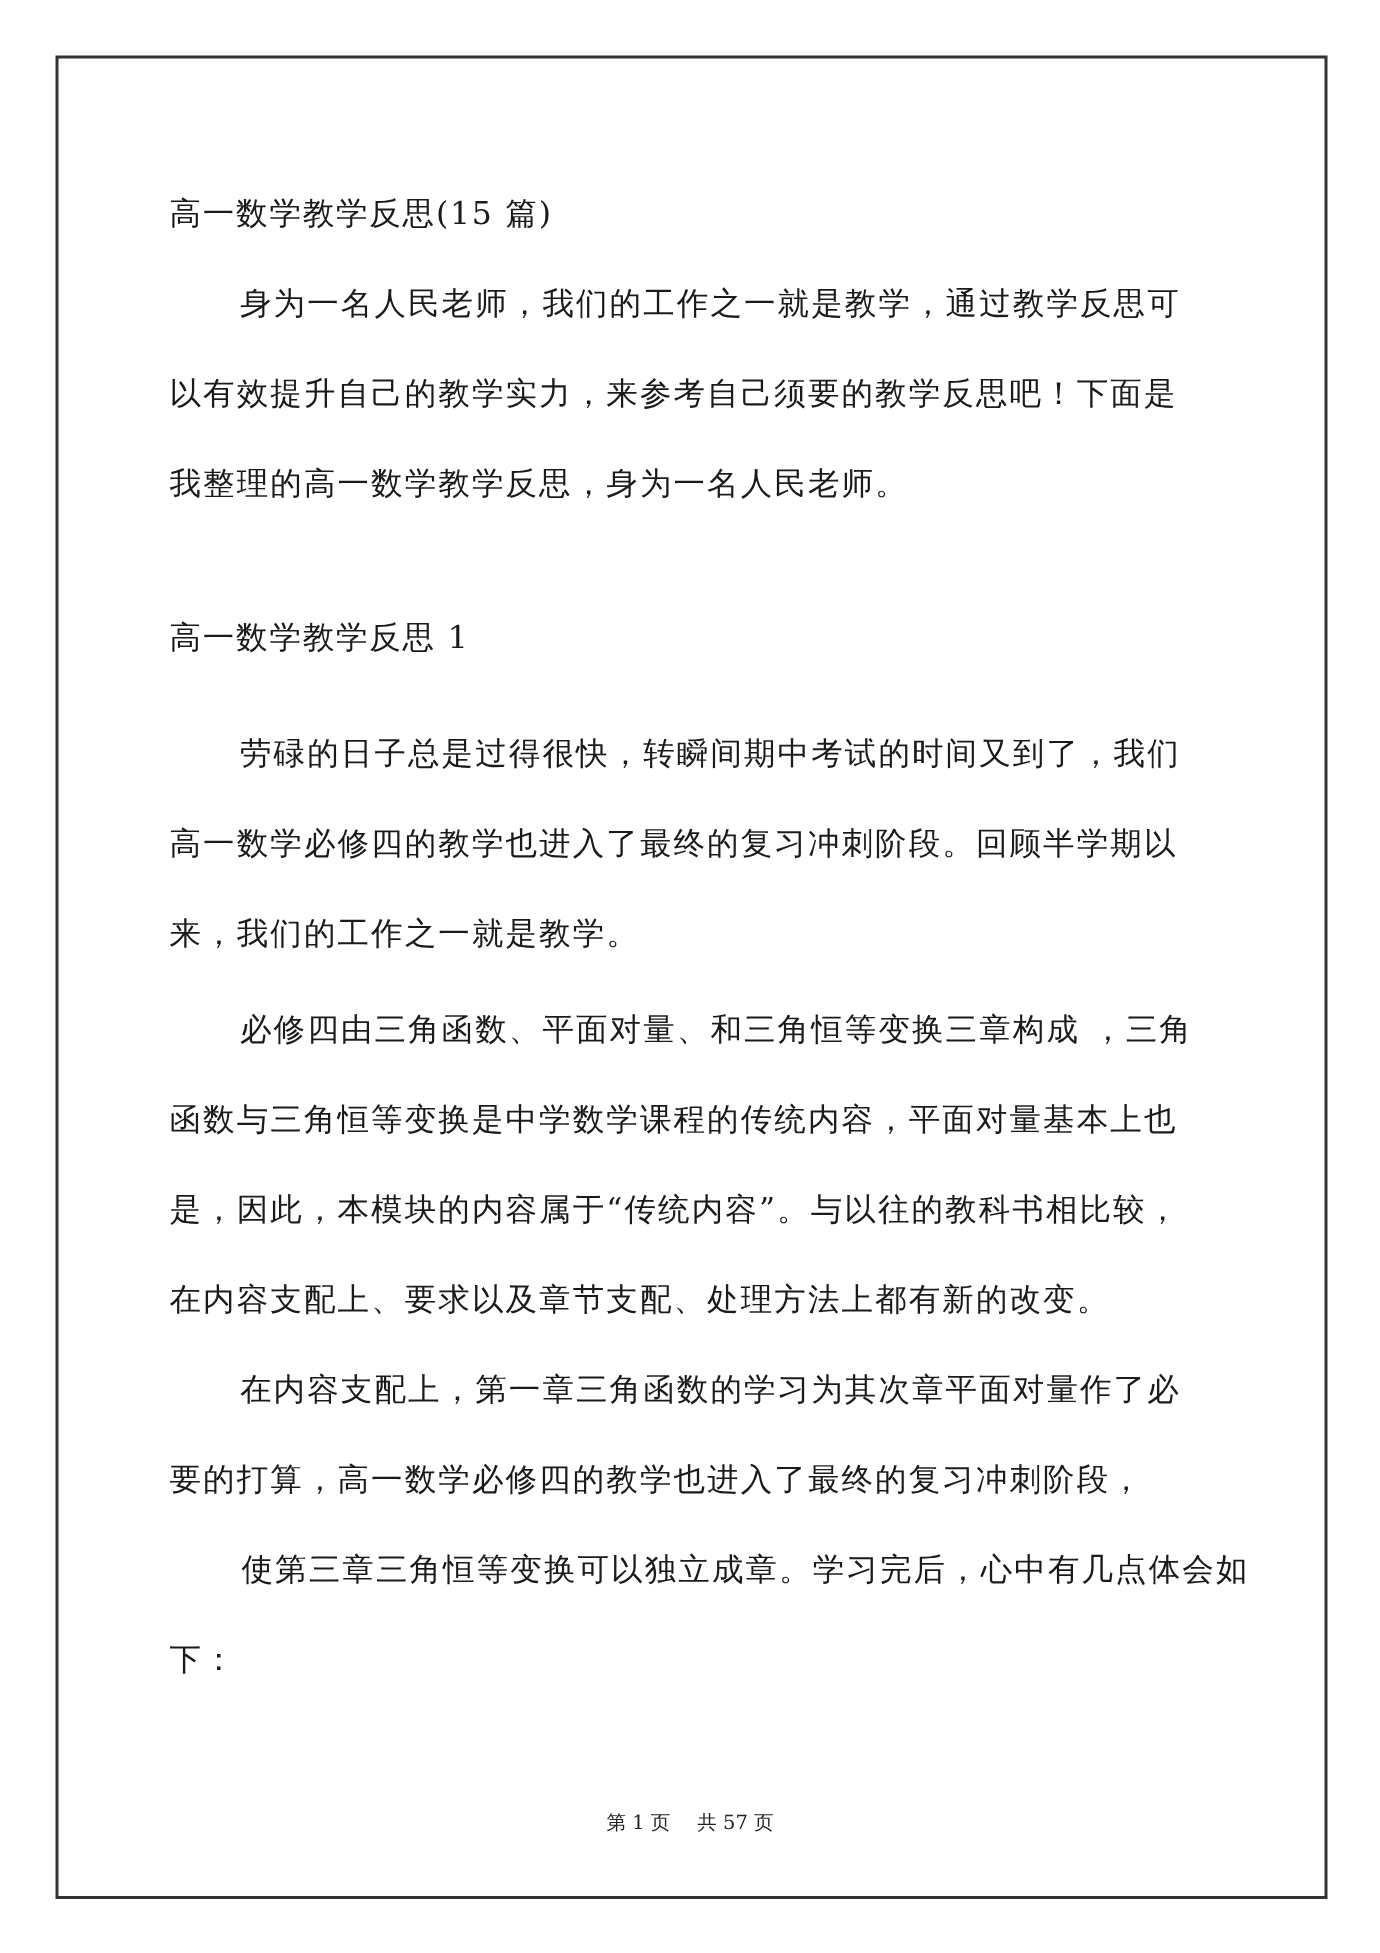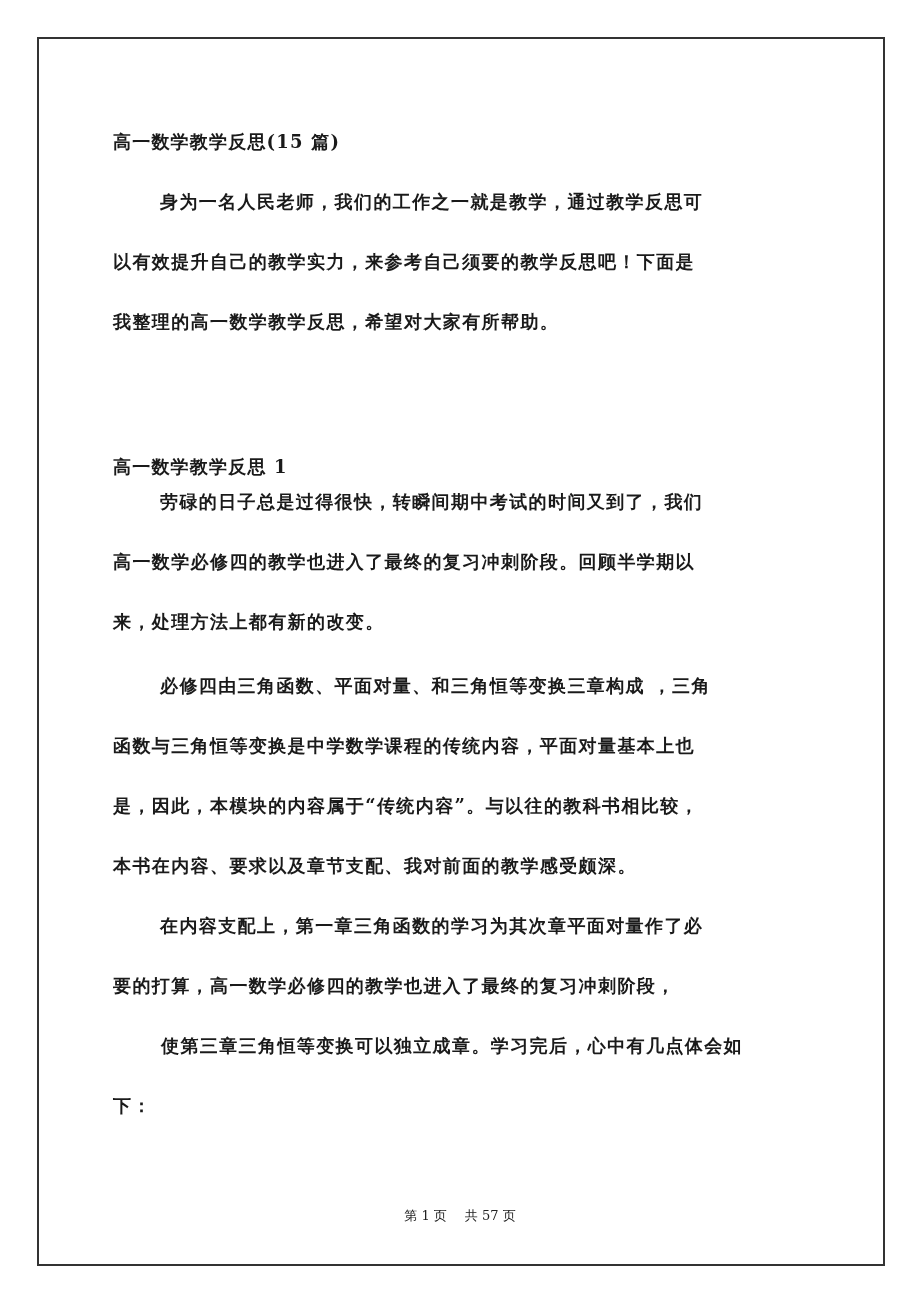--- a/index.html
+++ b/index.html
@@ -20,26 +20,25 @@
     left: 37px;
     top: 37px;
     width: 844px;
     height: 1225px;
     border: 2px solid #333333;
     box-sizing: content-box;
   }
   .line {
     position: absolute;
     left: 113px;
-    font-size: 18px;
+    font-size: 21px;
     line-height: 24px;
     height: 24px;
     white-space: nowrap;
     letter-spacing: 1.4px;
-    font-weight: bold;
   }
   .line.indent {
     left: 160px;
     text-align: center;
   }
   .line.title {
     letter-spacing: 1.2px;
   }
   .footer {
     position: absolute;
@@ -57,31 +56,31 @@
 </style>
 </head>
 <body>
 
 <div class="page-frame"></div>
 
 <div class="line title" style="top:130px;">高一数学教学反思(15 篇)</div>
 
 <div class="line indent" style="top:190px;">身为一名人民老师，我们的工作之一就是教学，通过教学反思可</div>
 <div class="line" style="top:250px;">以有效提升自己的教学实力，来参考自己须要的教学反思吧！下面是</div>
-<div class="line" style="top:310px;">我整理的高一数学教学反思，希望对大家有所帮助。</div>
+<div class="line" style="top:310px;">我整理的高一数学教学反思，身为一名人民老师。</div>
 
-<div class="line title" style="top:455px;">高一数学教学反思 1</div>
+<div class="line title" style="top:413px;">高一数学教学反思 1</div>
 
 <div class="line indent" style="top:490px;">劳碌的日子总是过得很快，转瞬间期中考试的时间又到了，我们</div>
 <div class="line" style="top:550px;text-align:center;">高一数学必修四的教学也进入了最终的复习冲刺阶段。回顾半学期以</div>
-<div class="line" style="top:610px;">来，处理方法上都有新的改变。</div>
+<div class="line" style="top:610px;">来，我们的工作之一就是教学。</div>
 
 <div class="line indent" style="top:674px;">必修四由三角函数、平面对量、和三角恒等变换三章构成 ，三角</div>
 <div class="line" style="top:734px;">函数与三角恒等变换是中学数学课程的传统内容，平面对量基本上也</div>
 <div class="line" style="top:794px;">是，因此，本模块的内容属于“传统内容”。与以往的教科书相比较，</div>
-<div class="line" style="top:854px;">本书在内容、要求以及章节支配、我对前面的教学感受颇深。</div>
+<div class="line" style="top:854px;">在内容支配上、要求以及章节支配、处理方法上都有新的改变。</div>
 
 <div class="line indent" style="top:914px;">在内容支配上，第一章三角函数的学习为其次章平面对量作了必</div>
 <div class="line" style="top:974px;">要的打算，高一数学必修四的教学也进入了最终的复习冲刺阶段，</div>
 <div class="line" style="top:1034px;margin-left:48px;">使第三章三角恒等变换可以独立成章。学习完后，心中有几点体会如</div>
 <div class="line" style="top:1094px;">下：</div>
 
 <div class="footer"><span>第 1 页</span><span class="gap"></span><span>共 57 页</span></div>
 
 </body></html>

